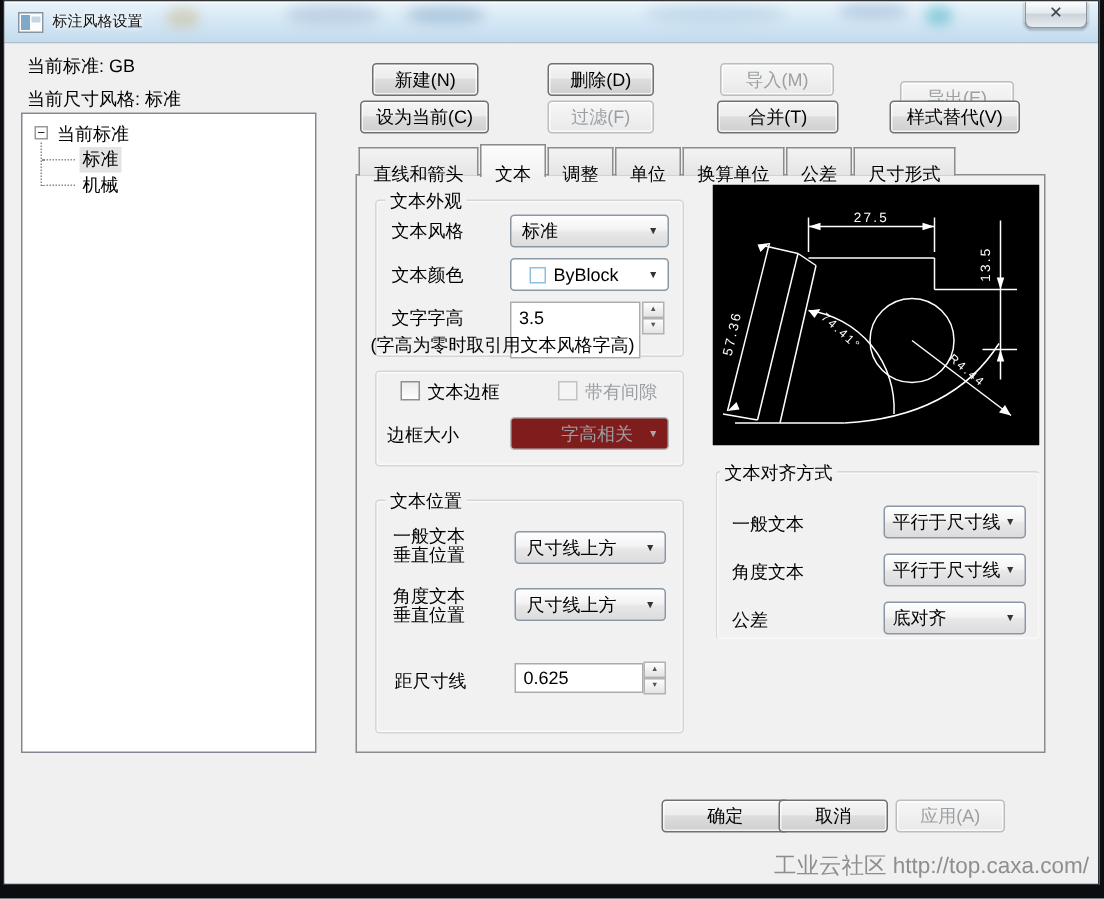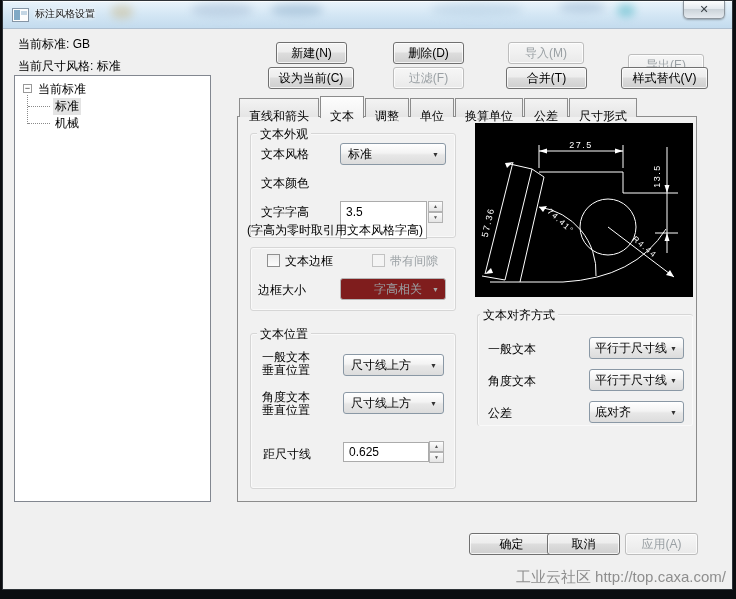--- a/index.html
+++ b/index.html
@@ -38,21 +38,21 @@
   .expander { position:absolute; left:8px; top:8px; width:9px; height:9px; background:#fff;
               border:1px solid #999; font-size:9px; line-height:7px; text-align:center; color:#222; cursor:pointer; }
   .tree-lbl { position:absolute; white-space:nowrap; cursor:default; }
   .tree-sel { background:#e4e4e4; padding:0 2px; }
   .conn { position:absolute; border-color:#8a8a8a !important; }
 
   
   .btn { position:absolute; height:22px; border:1px solid #707070; border-radius:3px;
          background:linear-gradient(180deg,#f4f4f4 0%,#ededed 45%,#dddddd 50%,#cfcfcf 100%);
          font-size:12px; color:#000; text-align:center; line-height:20px; cursor:pointer;
-         box-shadow:inset 0 0 0 1px rgba(255,255,255,.75);margin-left:28px; }
+         box-shadow:inset 0 0 0 1px rgba(255,255,255,.75); }
   .btn.disabled { color:#9aa0a4; border-color:#bdbdbd;
          background:linear-gradient(180deg,#f6f6f6 0%,#f0f0f0 50%,#e9e9e9 100%); cursor:default; }
 
   
   .tabctl { position:absolute; left:234px; top:66px; width:460px; height:407px; }
   .tabstrip { position:absolute; left:2px; top:0; height:22px; display:flex; align-items:flex-end; z-index:2; }
   .tab { height:19px; line-height:18px; padding:8px 9px; font-size:12px; color:#000;
          border:1px solid #8c8c8c; border-bottom:none; margin-right:1px; cursor:pointer;
          background:linear-gradient(180deg,#f3f3f3,#e5e5e5); }
   .tab.active { height:22px; line-height:22px; margin-bottom:-1px;
@@ -147,20 +147,24 @@
       </div>
 
       <div class="group" style="left:13px;top:38px;width:206px;height:105px;"></div>
       <div class="gtitle" style="left:20px;top:31px;">文本外观</div>
       <div class="lbl" style="left:24px;top:52px;">文本风格</div>
       <div class="combo" style="left:103px;top:48px;width:106px;">
         <span>标准</span>
         <span class="arr">▼</span>
       </div>
       <div class="lbl" style="left:24px;top:81px;">文本颜色</div>
+      <div class="combo white" style="left:103px;top:77px;width:106px;padding-left:6px;">
+        <span class="swatch"></span><span>ByBlock</span>
+        <span class="arr">▼</span>
+      </div>
       <div class="lbl" style="left:24px;top:110px;">文字字高</div>
       <div class="edit" style="left:103px;top:106px;width:87px;">3.5</div>
       <div class="spin" style="left:191px;top:106px;">
         <div class="sb up">▲</div>
         <div class="sb dn">▼</div>
       </div>
       <div class="lbl" style="left:10px;top:128px;">(字高为零时取引用文本风格字高)</div>
 
       <div class="group" style="left:13px;top:152px;width:206px;height:64px;"></div>
       <div class="checkbox" style="left:30px;top:159px;"></div>

